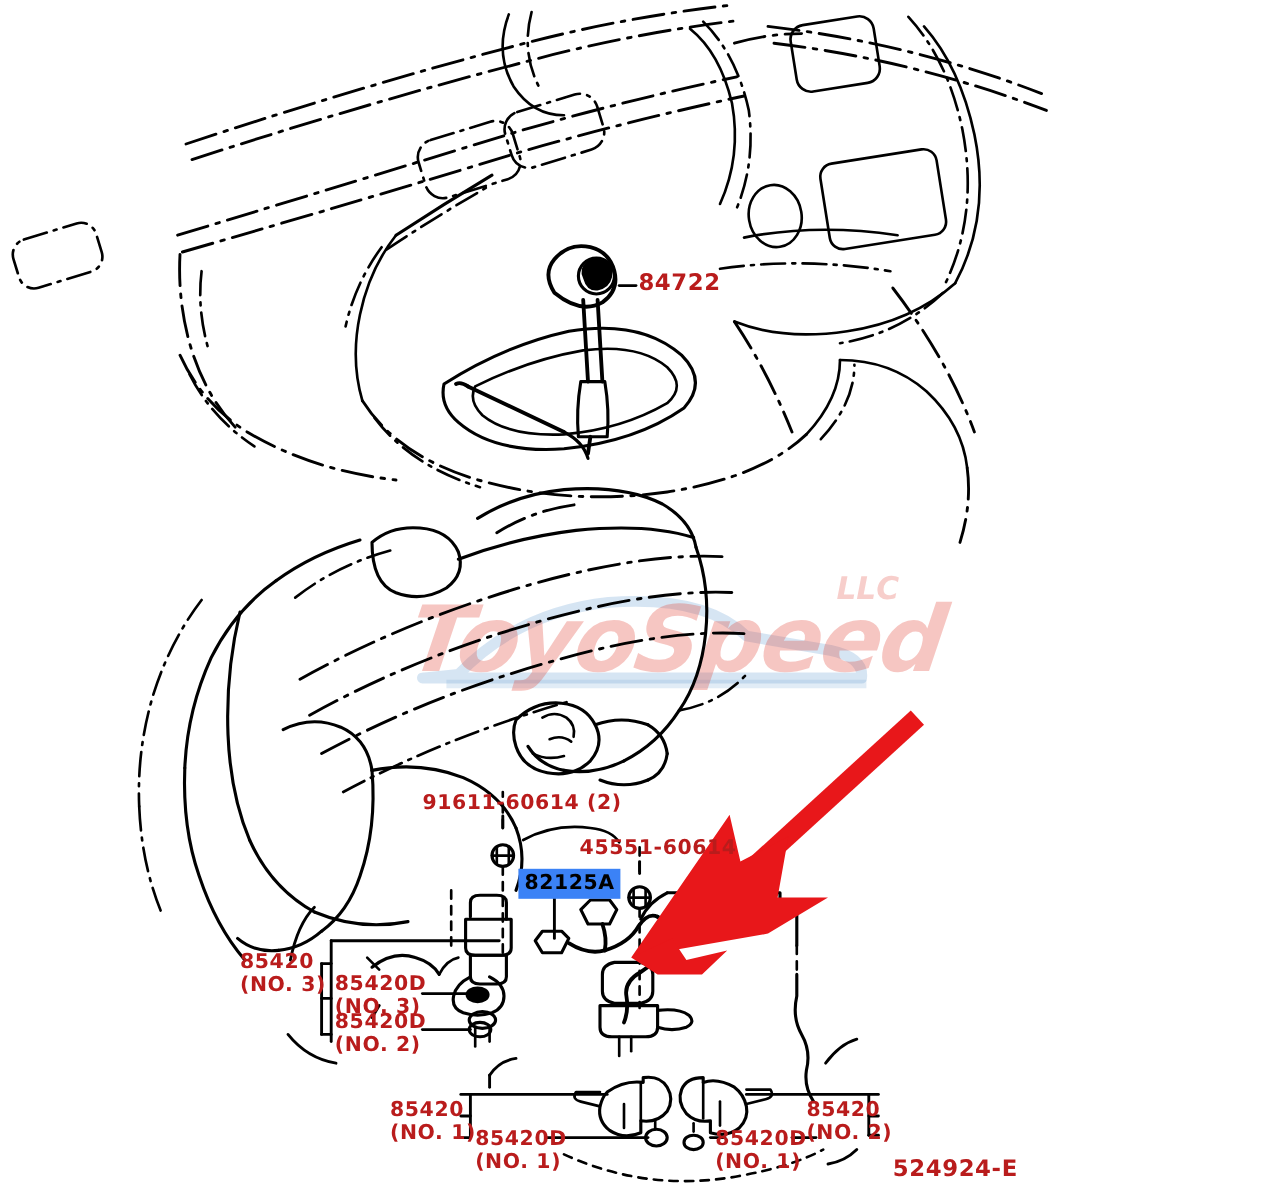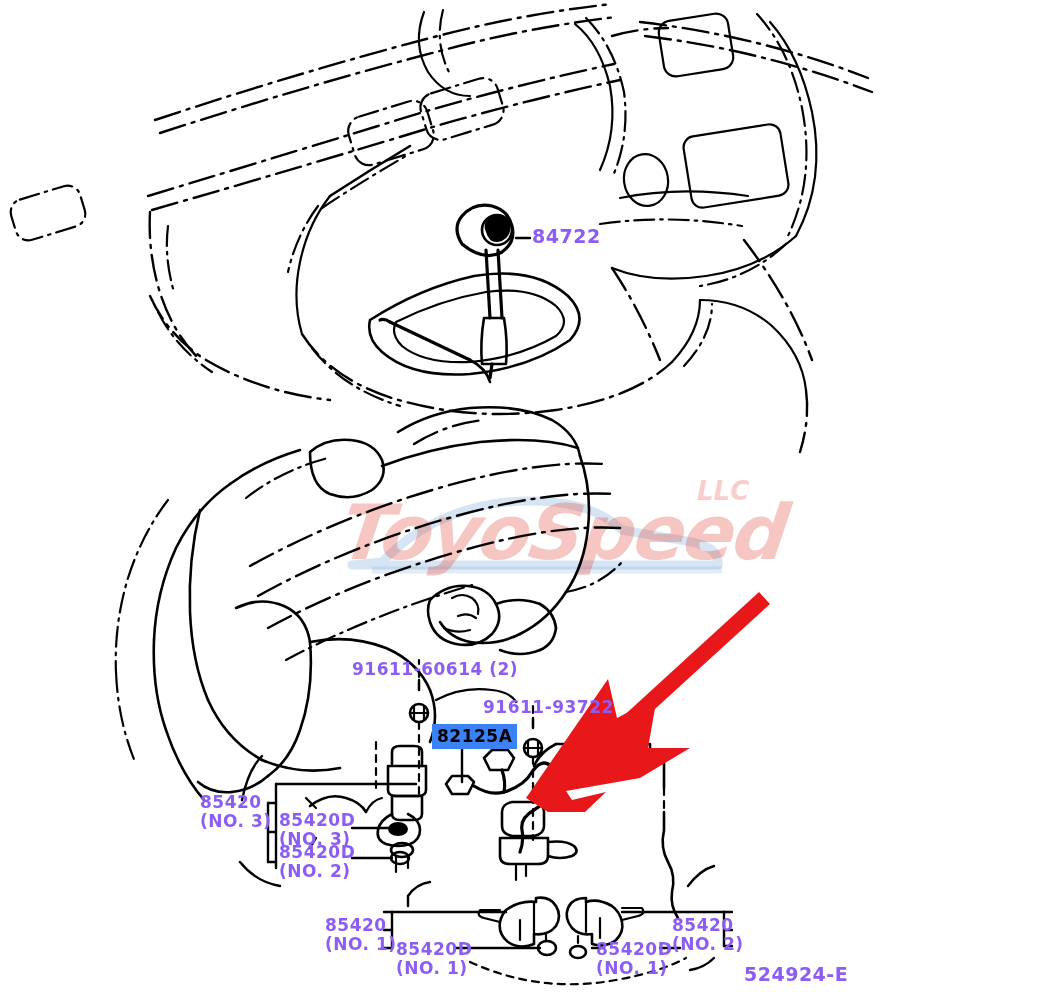--- a/index.html
+++ b/index.html
@@ -22,21 +22,21 @@
     position: absolute;
     left: 0;
     top: 0;
     width: 1052px;
     height: 1000px;
   }
   .lbl {
     position: absolute;
     font-family: "DejaVu Sans", sans-serif;
     font-weight: bold;
-    color: #8b5cf6;
+    color: #b91c1c;
     white-space: nowrap;
     letter-spacing: 0.5px;
     line-height: 1.12;
   }
   .lbl-md { font-size: 17px; }
   .lbl-lg { font-size: 19px; }
   .lbl-center { }
   .hl {
     position: absolute;
     font-family: "DejaVu Sans", sans-serif;
@@ -412,21 +412,21 @@
 
       <path d="M526 798 L608 679 L617 718 L657 697 L648 748 L690 748 L640 778 Z" fill="#e8171a"></path>
       <path d="M526 798 L560 782 L572 800 L606 792 L585 812 L548 812 Z" fill="#e8171a"></path>
     </g>
   </svg>
 
   <div class="lbl lbl-lg" style="left:532px; top:226px;">84722</div>
 
   <div class="lbl lbl-md" style="left:352px; top:660px;">91611-60614 (2)</div>
 
-  <div class="lbl lbl-md" style="left:483px; top:698px;">91611-93722</div>
+  <div class="lbl lbl-md" style="left:483px; top:698px;">45551-60614</div>
 
   <div class="hl" style="left:432px; top:724px;">82125A</div>
 
   <div class="lbl lbl-md lbl-center" style="left:200px; top:793px;">
     <span>85420</span><br>
     <span>(NO. 3)</span>
   </div>
 
   <div class="lbl lbl-md" style="left:279px; top:811px;">
     <span>85420D</span><br>

